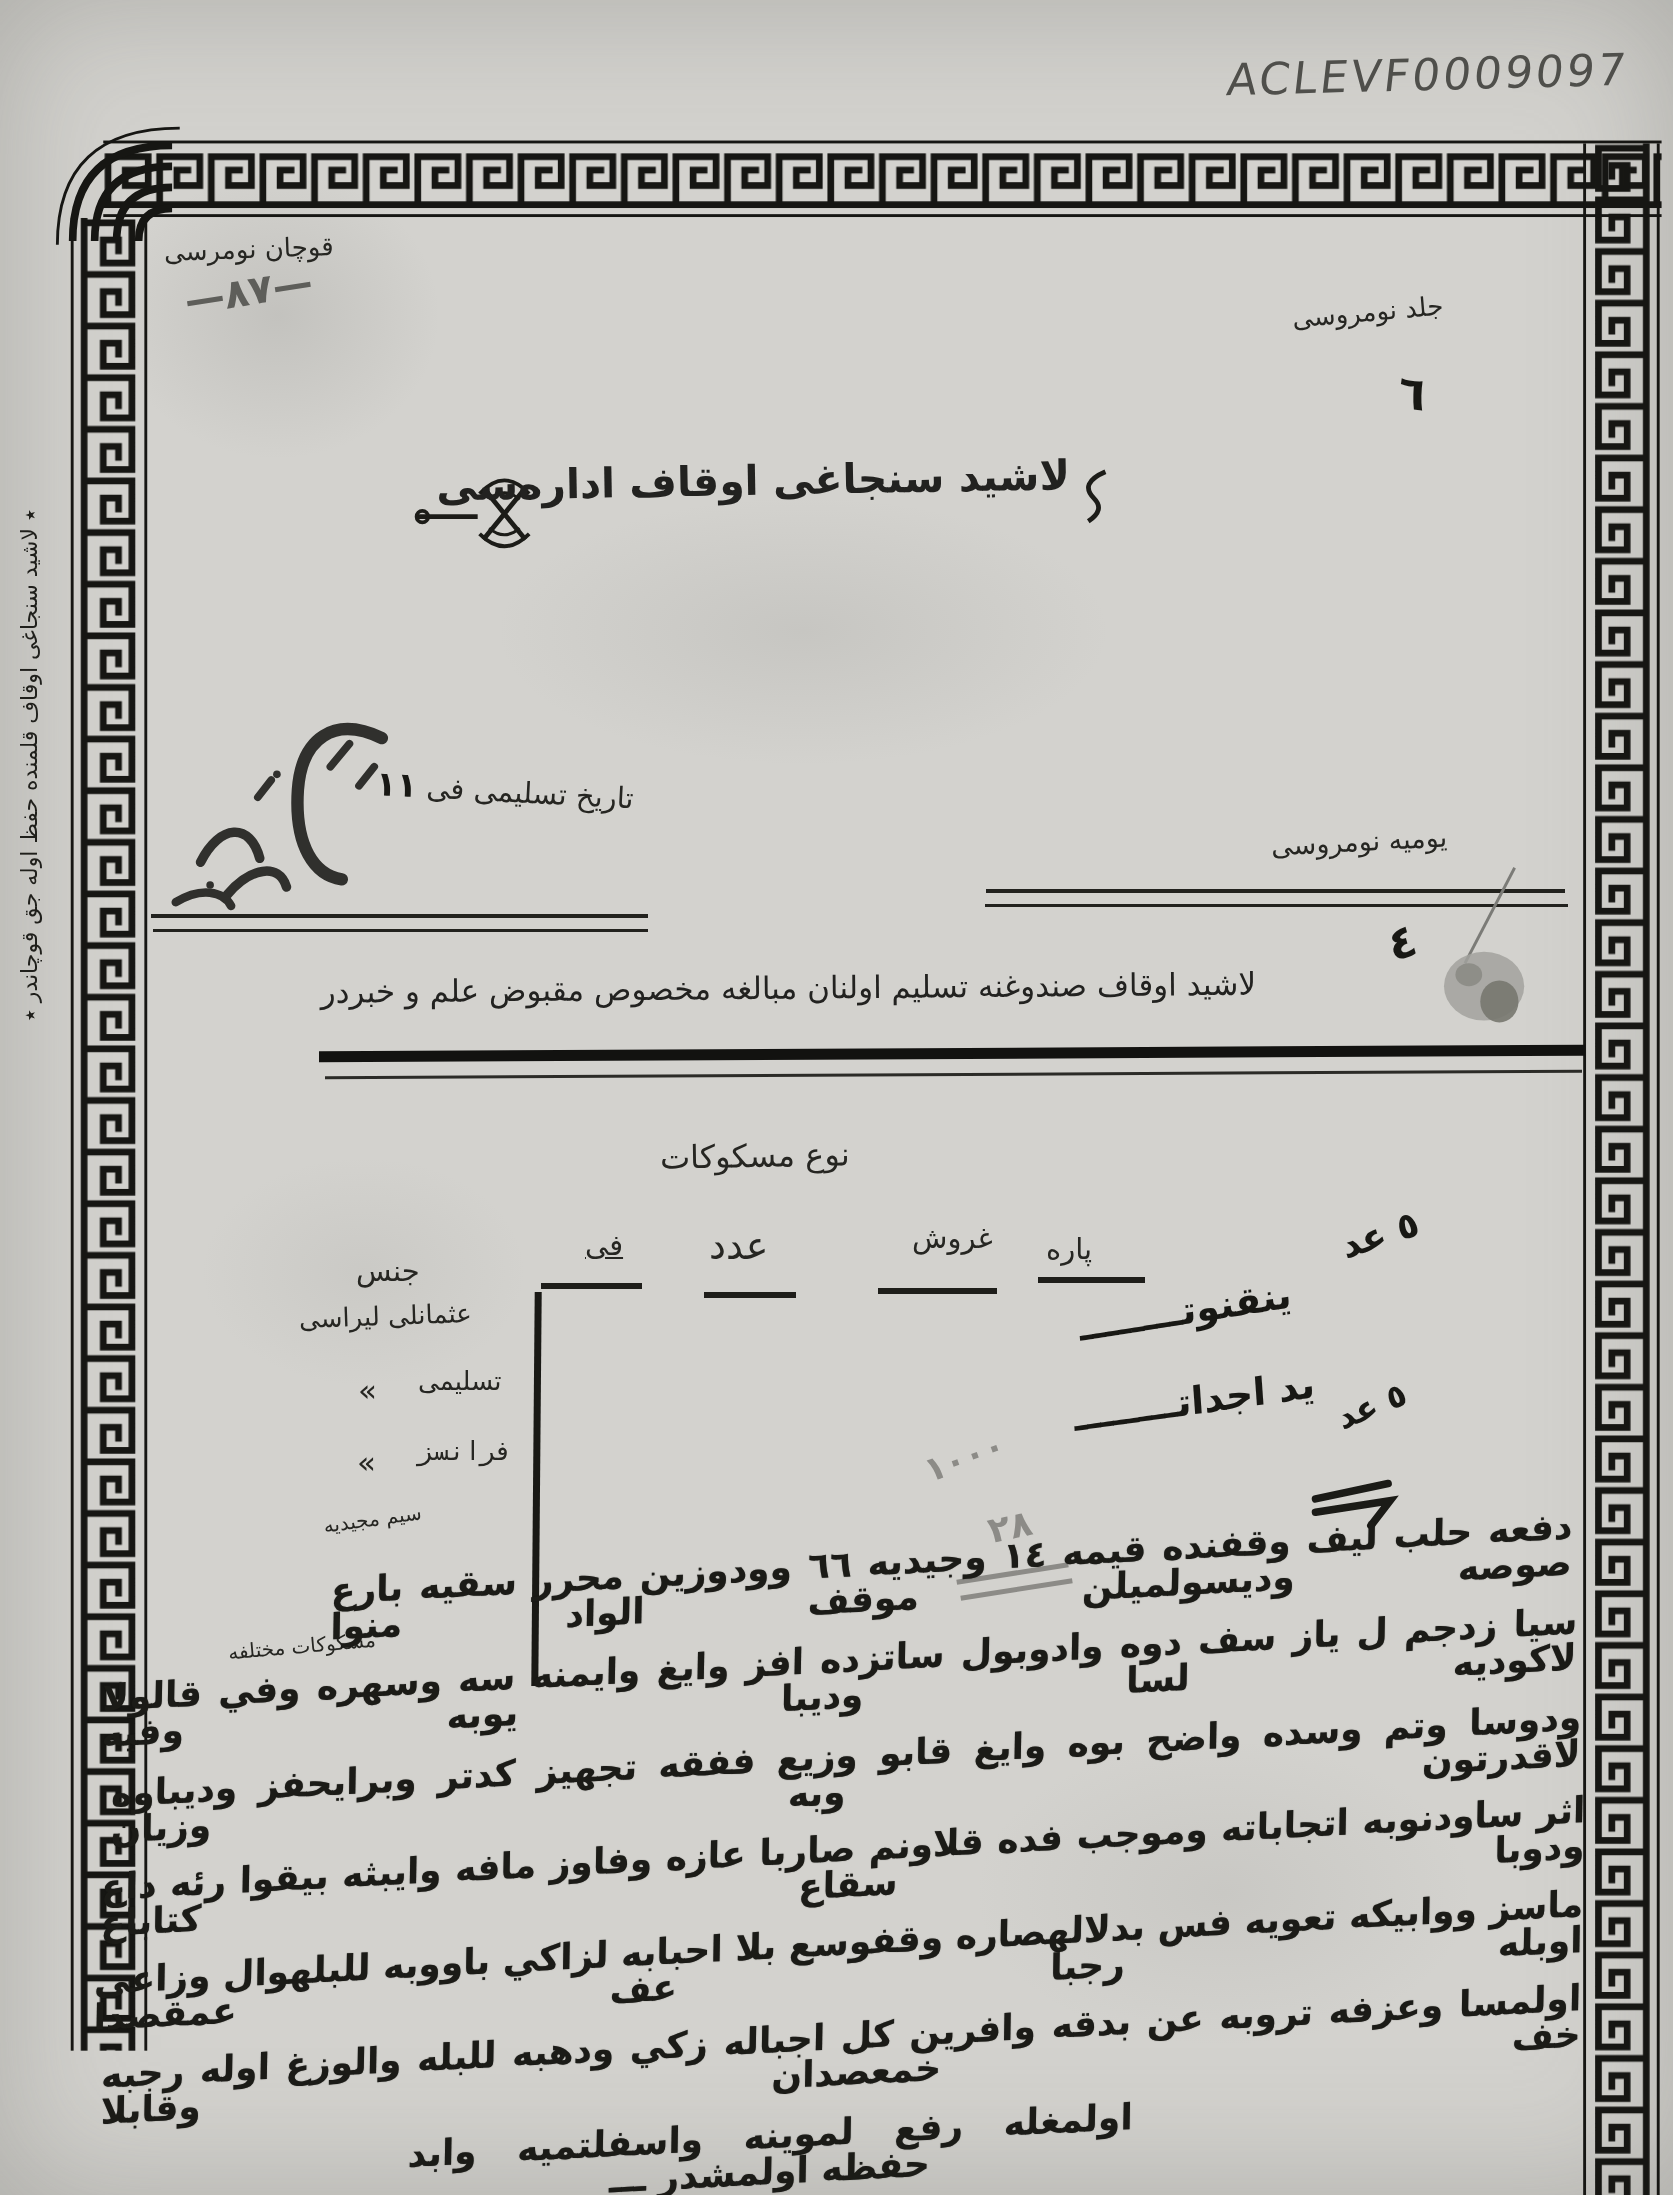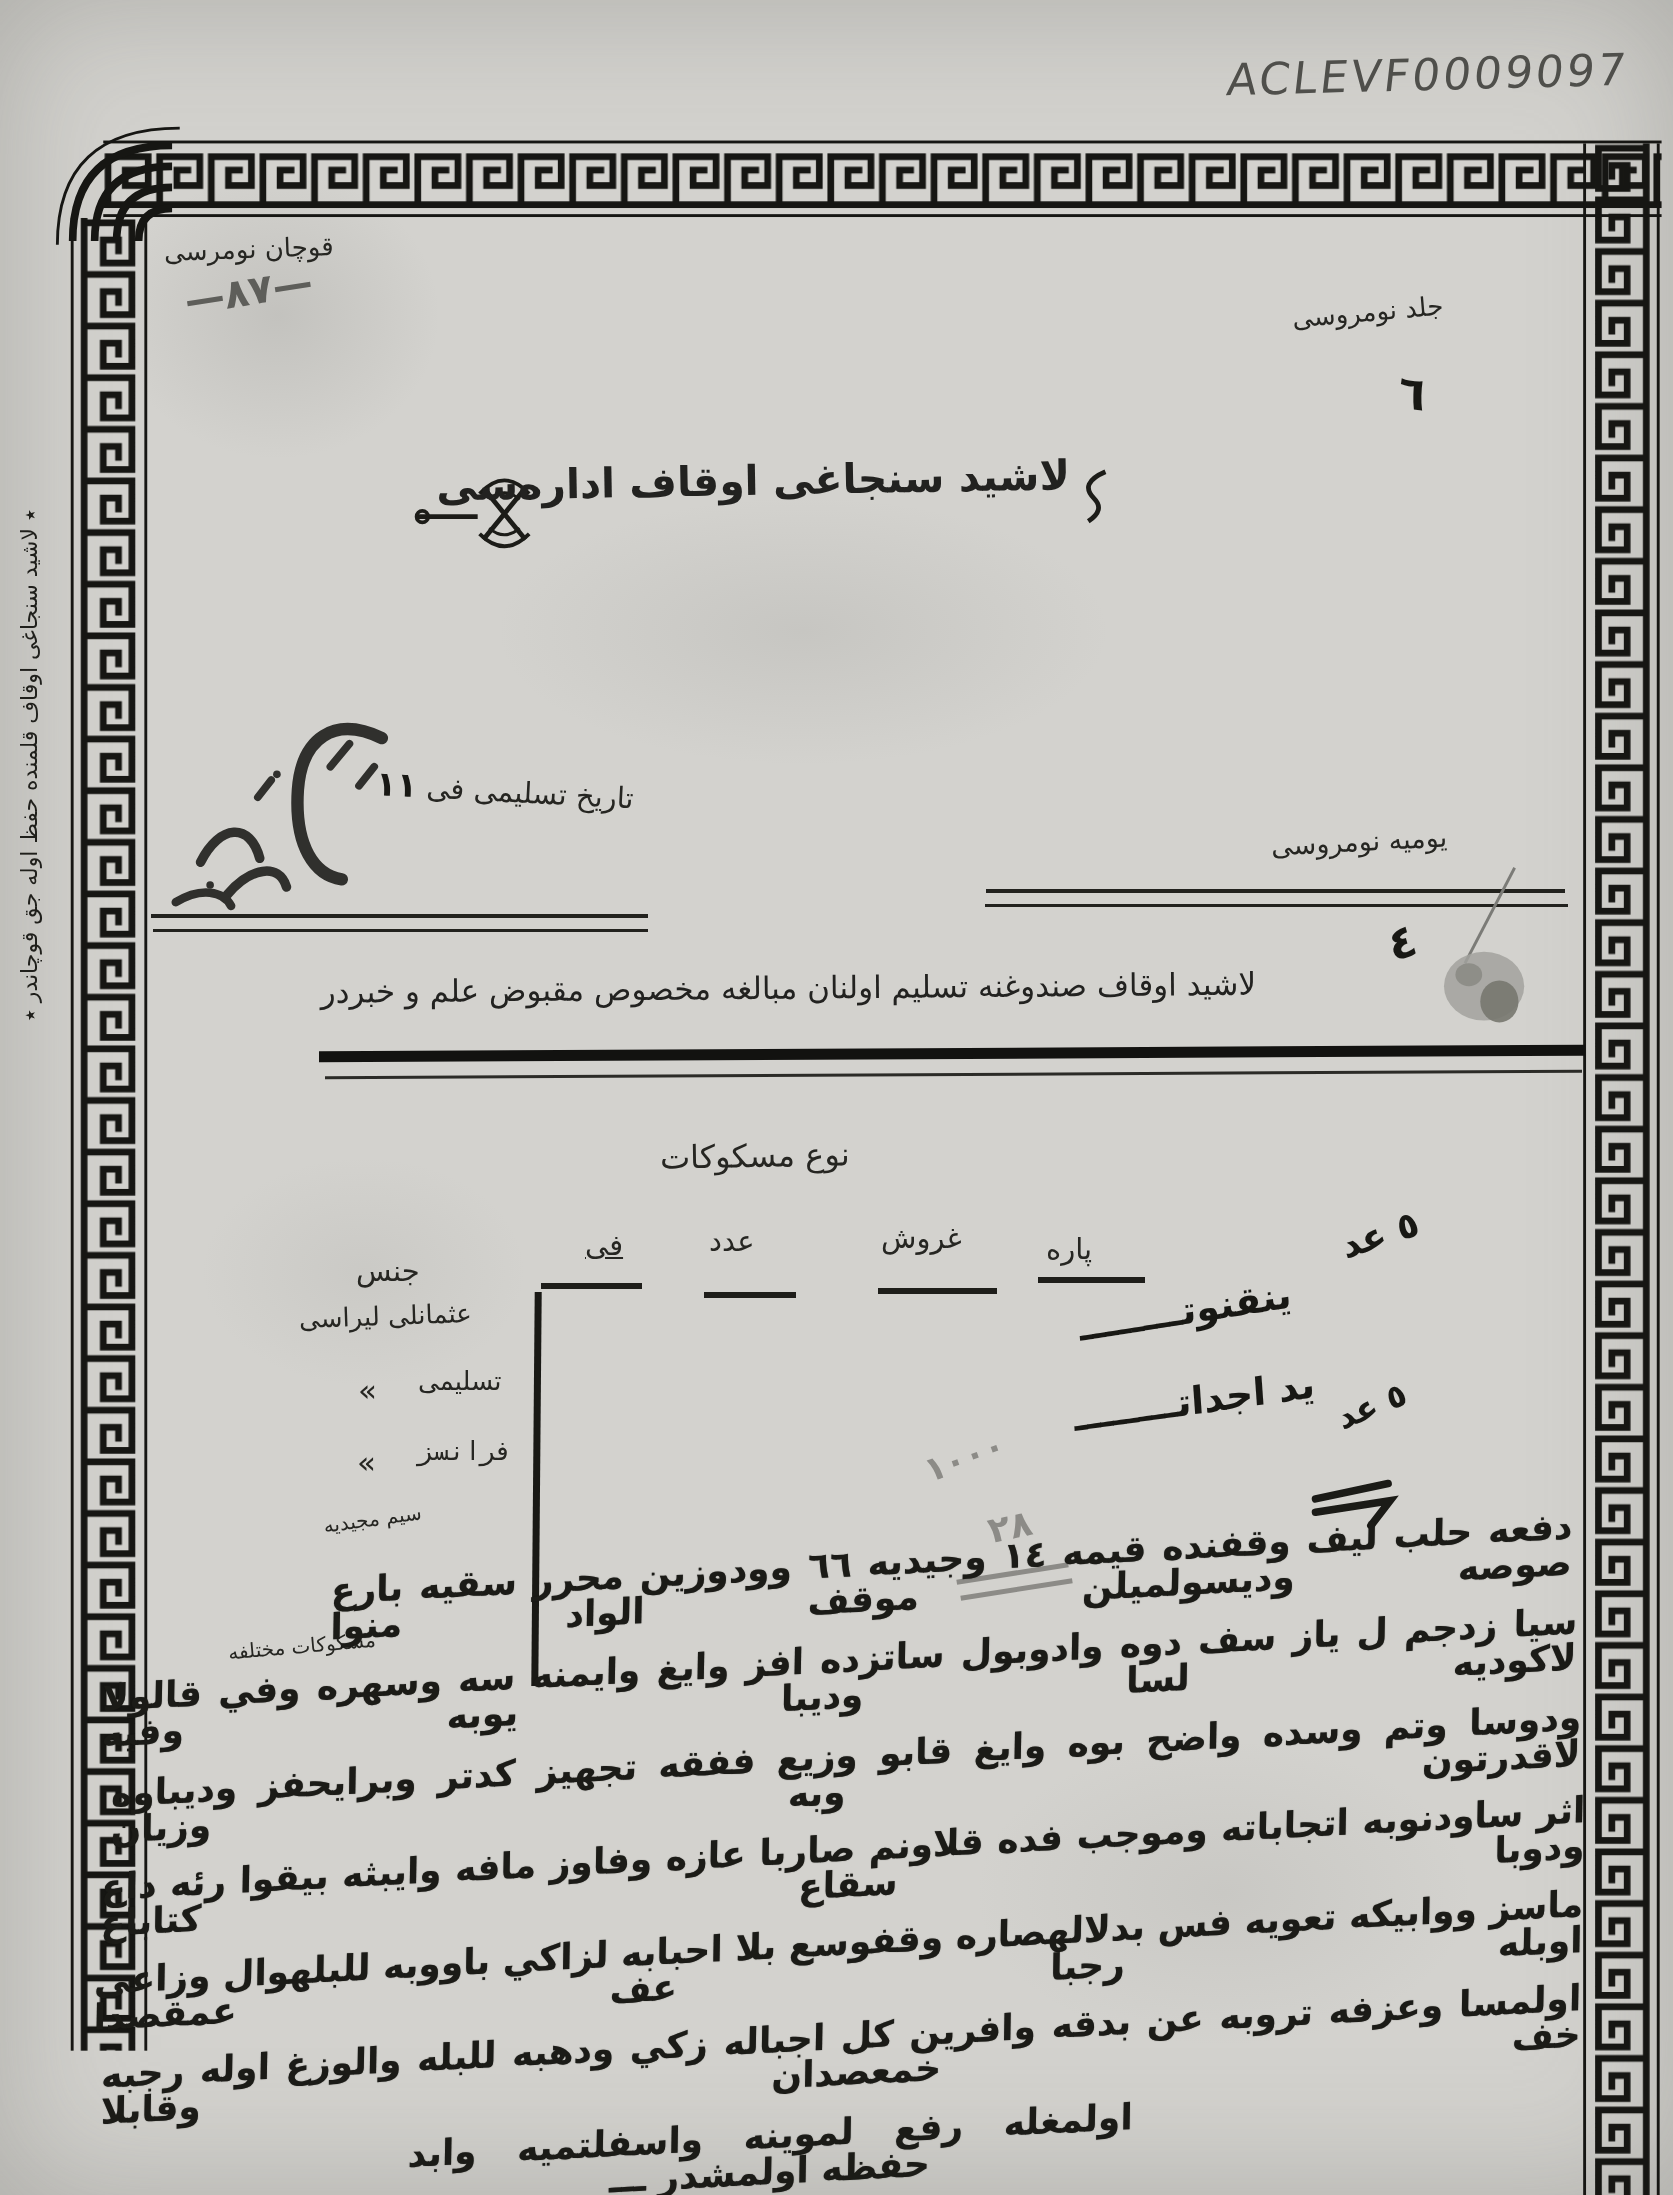--- a/index.html
+++ b/index.html
@@ -135,24 +135,24 @@
 
   <div class="t rtl" style="left:256px;top:971px;width:1000px;text-align:right;font-size:31px;font-weight:500;transform:rotate(-0.5deg);color:#222220;">لاشيد اوقاف صندوغنه تسليم اولنان مبالغه مخصوص مقبوض علم و خبردر</div>
   <div class="rule" style="left:319px;top:1048px;width:1266px;height:10.5px;background:#121210;transform:rotate(-0.3deg);"></div>
   <div class="rule" style="left:325px;top:1073px;width:1257px;height:2.9px;background:#2b2b27;transform:rotate(-0.3deg);"></div>
 
   <div class="t rtl" style="left:660px;top:1138px;font-size:32px;transform:rotate(-1deg);">نوع مسكوكات</div>
 
   <div class="t rtl" style="left:1046px;top:1216px;font-size:29px;margin-top:17px;">پاره</div>
   <div class="underline-short" style="left:1038px;top:1277px;width:107px;"></div>
 
-  <div class="t rtl" style="left:881px;top:1222px;font-size:29px;">غروش</div>
+  <div class="t rtl" style="left:912px;top:1222px;font-size:29px;">غروش</div>
   <div class="underline-short" style="left:878px;top:1288px;width:119px;"></div>
 
-  <div class="t rtl" style="left:709px;top:1225px;font-size:29px;">عدد</div>
+  <div class="t rtl" style="left:709px;top:1225px;font-size:38px;">عدد</div>
   <div class="underline-short" style="left:704px;top:1292px;width:92px;"></div>
 
   <div class="t rtl" style="left:585px;top:1229px;font-size:29px;text-decoration:underline;">فى</div>
   <div class="underline-short" style="left:541px;top:1283px;width:101px;"></div>
 
   <div class="t rtl" style="left:356px;top:1229px;font-size:29px;margin-top:26px;">جنس</div>
 
   <div class="rule" style="left:533px;top:1292px;width:6.7px;height:394px;background:#191915;transform:rotate(0.5deg);"></div>
 
   <div class="t rtl" style="left:299px;top:1302px;font-size:26px;transform:rotate(-2deg);">عثمانلى ليراسى</div>

